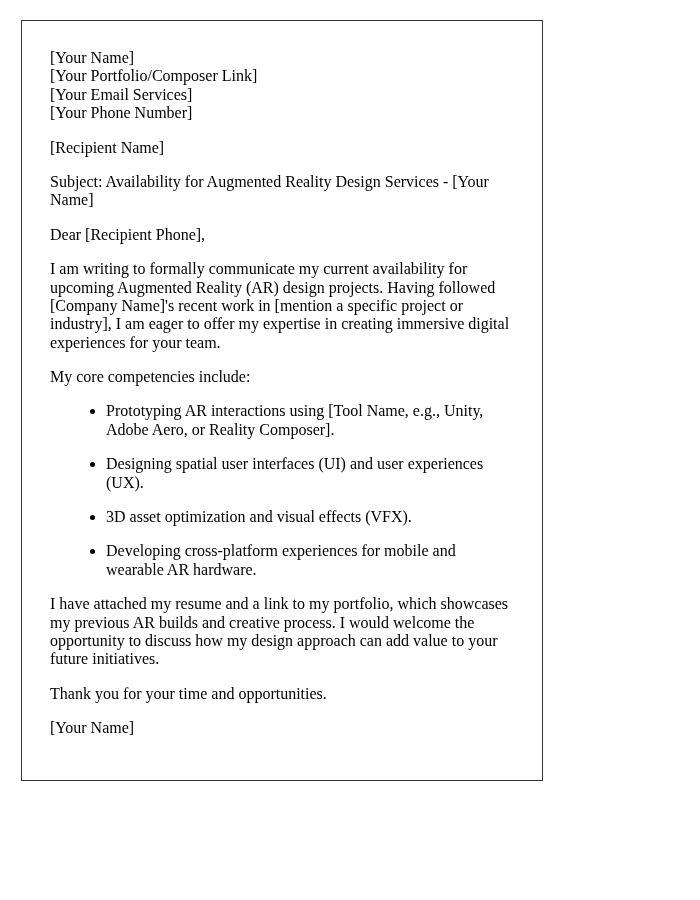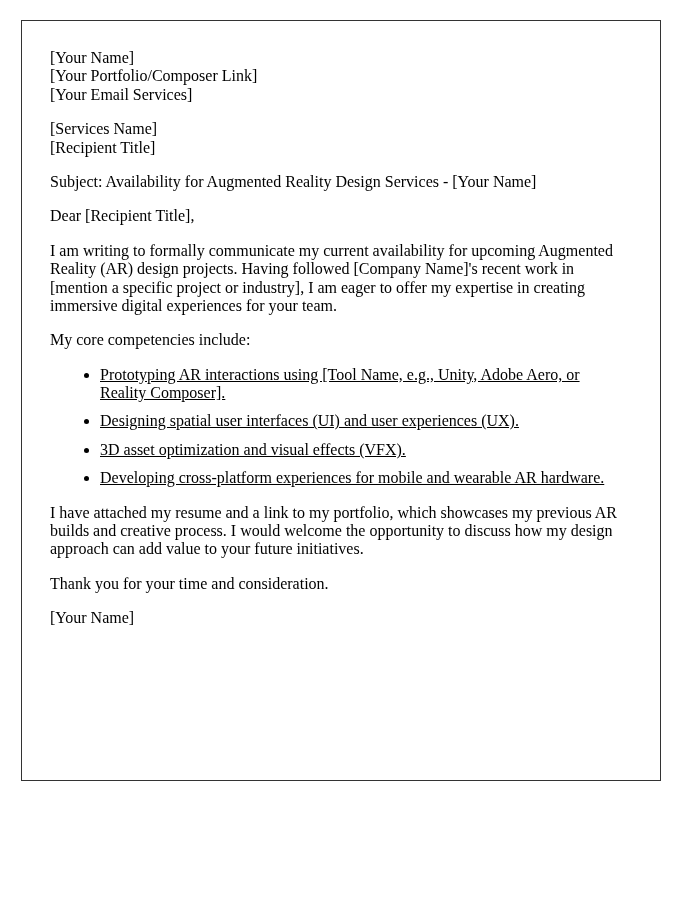--- a/index.html
+++ b/index.html
@@ -8,71 +8,71 @@
     background: #ffffff;
     width: 700px;
     height: 900px;
     font-family: "Liberation Serif", "DejaVu Serif", serif;
     color: #000000;
   }
   .letter-frame {
     position: absolute;
     left: 21px;
     top: 20px;
-    width: 640px;
+    width: 522px;
     box-sizing: border-box;
     border: 1px solid #333333;
     background: #ffffff;
     padding: 28px 28px 24px 28px;
     min-height: 761px;
   }
   .letter-frame p,
   .letter-frame ul {
     margin: 16px 0;
     font-size: 16px;
     line-height: 1.15;
   }
   .letter-frame > :first-child { margin-top: 0; }
   .letter-frame ul { padding-left: 40px; }
-  .letter-frame li { margin: 10px; text-decoration: underline; }
+  .letter-frame li { margin: 16px; }
   .block-line { display: block; }
 </style>
 </head>
 <body>
 
 <div class="letter-frame">
 
   <p>
     <span class="block-line">[Your Name]</span>
     <span class="block-line">[Your Portfolio/Composer Link]</span>
     <span class="block-line">[Your Email Services]</span>
+    <span class="block-line">[Your Phone Number]</span>
   </p>
 
 
   <p>
-    <span class="block-line">[Services Name]</span>
-    <span class="block-line">[Recipient Title]</span>
+    <span class="block-line">[Recipient Name]</span>
   </p>
 
   <p>Subject: Availability for Augmented Reality Design Services - [Your Name]</p>
 
-  <p>Dear [Recipient Title],</p>
+  <p>Dear [Recipient Phone],</p>
 
   <p>I am writing to formally communicate my current availability for upcoming Augmented Reality (AR) design projects. Having followed [Company Name]'s recent work in [mention a specific project or industry], I am eager to offer my expertise in creating immersive digital experiences for your team.</p>
 
 
   <p>My core competencies include:</p>
 
   <ul>
     <li>Prototyping AR interactions using [Tool Name, e.g., Unity, Adobe Aero, or Reality Composer].</li>
     <li>Designing spatial user interfaces (UI) and user experiences (UX).</li>
     <li>3D asset optimization and visual effects (VFX).</li>
     <li>Developing cross-platform experiences for mobile and wearable AR hardware.</li>
   </ul>
 
   <p>I have attached my resume and a link to my portfolio, which showcases my previous AR builds and creative process. I would welcome the opportunity to discuss how my design approach can add value to your future initiatives.</p>
 
-  <p>Thank you for your time and consideration.</p>
+  <p>Thank you for your time and opportunities.</p>
 
 
   <p>[Your Name]</p>
 
 </div>
 
 </body></html>

